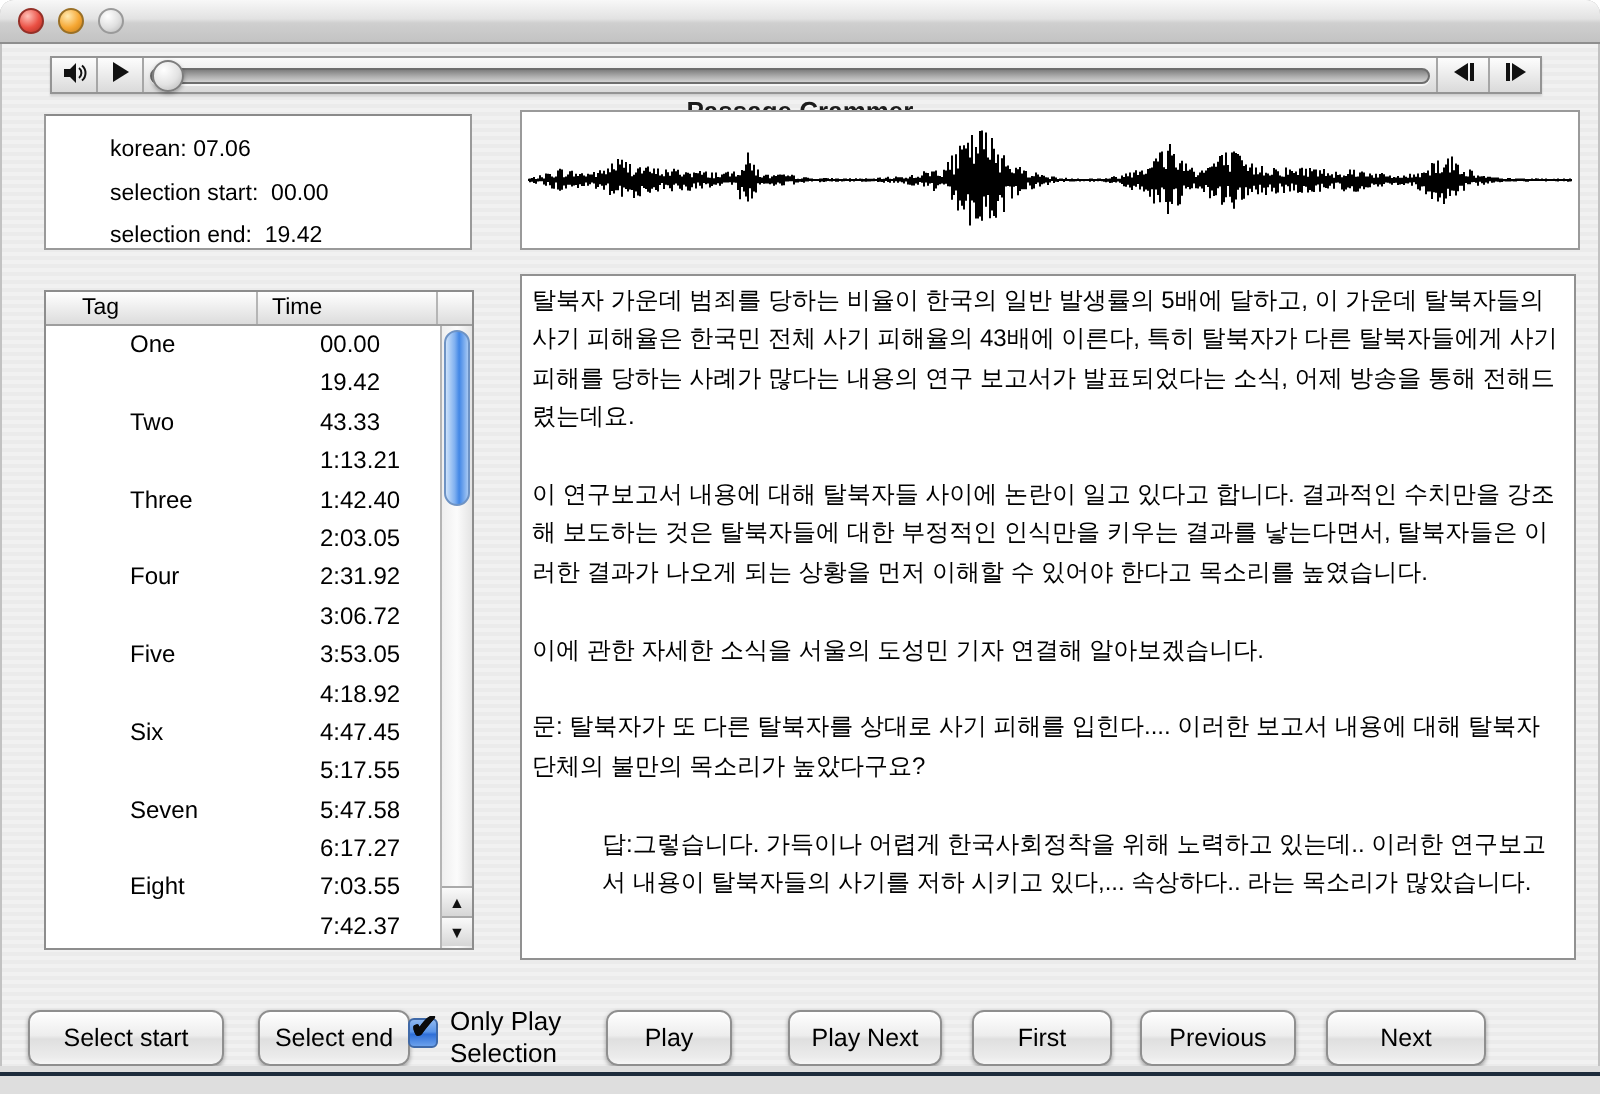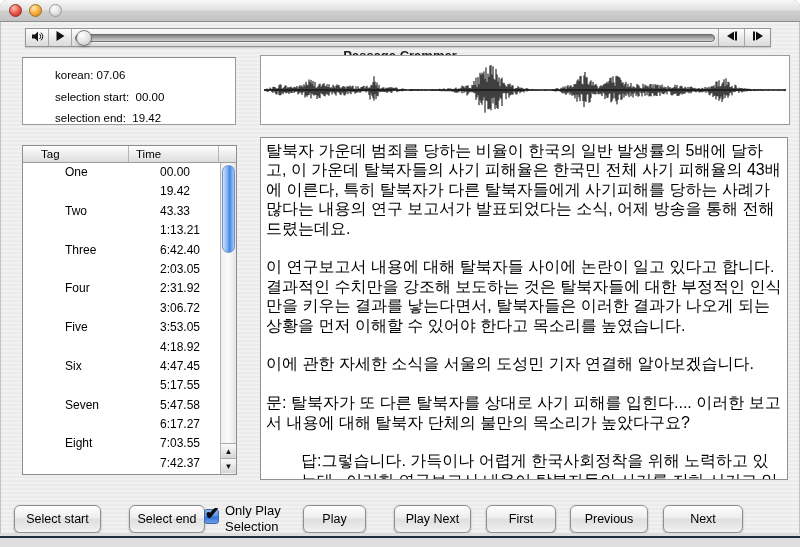--- a/index.html
+++ b/index.html
@@ -107,21 +107,21 @@
     height:15px; text-align:center; font-size:8px; line-height:15px; color:#111;
     background:linear-gradient(to bottom,#fafafa,#d6d6d6);
     border-top:1px solid #aaa; cursor:default;
   }
 
   
   .text-box {
     position:absolute; left:260px; top:137px; width:528px; height:343px;
     background:#fff; border:1px solid #919191;
     padding:3px 5px; overflow:hidden;
-    font-size:16px; line-height:19.4px; color:#000;
+    font-size:12px; line-height:19.4px; color:#000;
     word-break:break-all;
   }
   .text-box p { margin:0 0 19.4px 0; }
   .text-box p:last-child { margin-bottom:0;margin-left:35px; }
 
   
   .aqua-btn {
     position:absolute; top:505px; height:28px;
     background:linear-gradient(to bottom,#ffffff 0%,#ededed 45%,#dfdfdf 52%,#ececec 88%,#f7f7f7 100%);
     border:1px solid #8f8f8f; border-radius:6px;
@@ -229,21 +229,21 @@
         <div class="trow">
           <div class="tcell tag">Two</div>
           <div class="tcell time">43.33</div>
         </div>
         <div class="trow">
           <div class="tcell tag"></div>
           <div class="tcell time">1:13.21</div>
         </div>
         <div class="trow">
           <div class="tcell tag">Three</div>
-          <div class="tcell time">6:42.40</div>
+          <div class="tcell time">1:42.40</div>
         </div>
         <div class="trow">
           <div class="tcell tag"></div>
           <div class="tcell time">2:03.05</div>
         </div>
         <div class="trow">
           <div class="tcell tag">Four</div>
           <div class="tcell time">2:31.92</div>
         </div>
         <div class="trow">
@@ -295,21 +295,21 @@
   <div class="text-box">
     <div>
         <p>탈북자 가운데 범죄를 당하는 비율이 한국의 일반 발생률의 5배에 달하고, 이 가운데 탈북자들의 사기 피해율은 한국민 전체 사기 피해율의 43배에 이른다, 특히 탈북자가 다른 탈북자들에게 사기피해를 당하는 사례가 많다는 내용의 연구 보고서가 발표되었다는 소식, 어제 방송을 통해 전해드렸는데요.</p>
         <p>이 연구보고서 내용에 대해 탈북자들 사이에 논란이 일고 있다고 합니다. 결과적인 수치만을 강조해 보도하는 것은 탈북자들에 대한 부정적인 인식만을 키우는 결과를 낳는다면서, 탈북자들은 이러한 결과가 나오게 되는 상황을 먼저 이해할 수 있어야 한다고 목소리를 높였습니다.</p>
         <p>이에 관한 자세한 소식을 서울의 도성민 기자 연결해 알아보겠습니다.</p>
         <p>문: 탈북자가 또 다른 탈북자를 상대로 사기 피해를 입힌다.... 이러한 보고서 내용에 대해 탈북자 단체의 불만의 목소리가 높았다구요?</p>
         <p>답:그렇습니다. 가득이나 어렵게 한국사회정착을 위해 노력하고 있는데.. 이러한 연구보고서 내용이 탈북자들의 사기를 저하 시키고 있다,... 속상하다.. 라는 목소리가 많았습니다.</p>
       </div>
   </div>
 
-  <button class="aqua-btn" style="left:14px;  width:87px;">Select start</button>
+  <button class="aqua-btn" style="left:14px;  width:98px;">Select start</button>
   <button class="aqua-btn" style="left:117px; width:76px;margin-left:12px;">Select end</button>
 
   <div class="cbx-wrap">
     <div class="cbx checked">
       <span class="mark">✔</span>
     </div>
     <div class="cbx-label" style="width:80px;">Only Play Selection</div>
   </div>
 
   <button class="aqua-btn" style="left:303px; width:63px;">Play</button>

